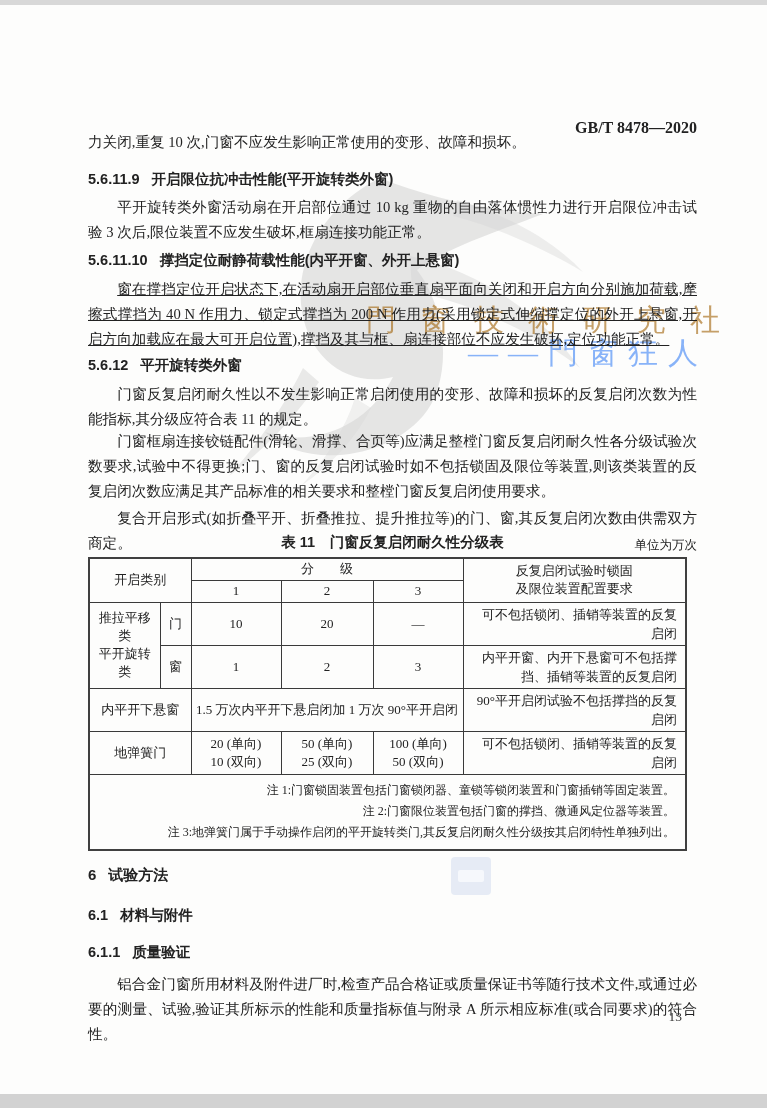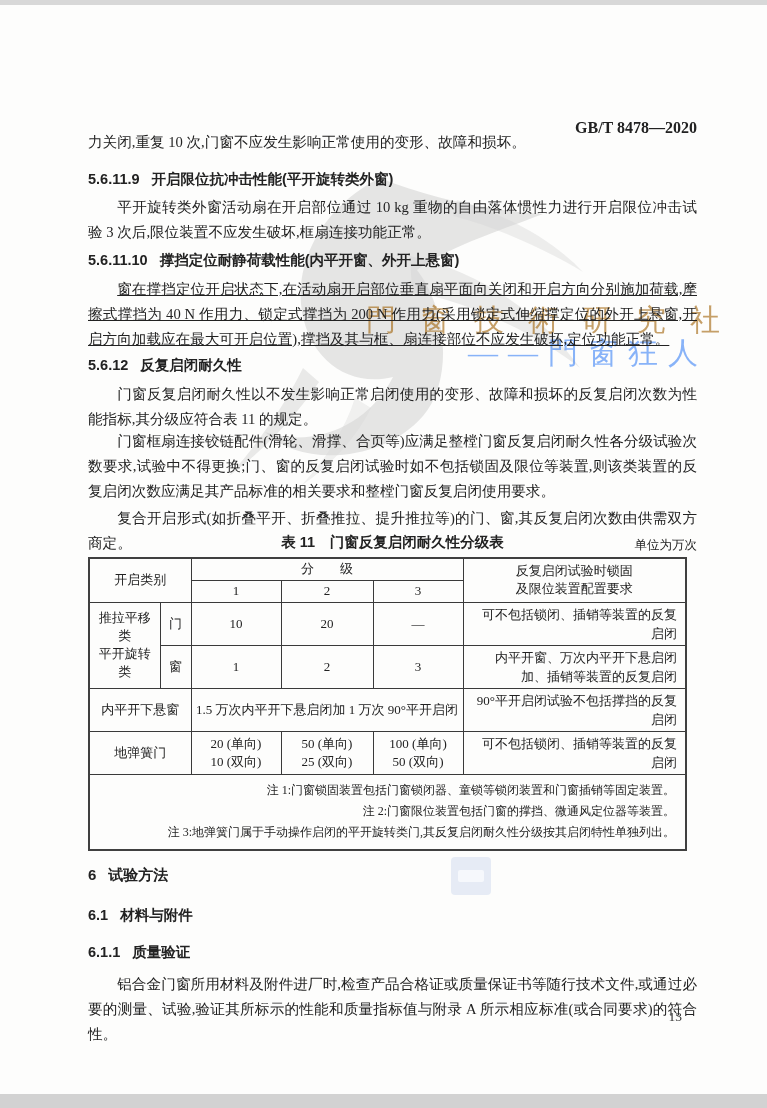--- a/index.html
+++ b/index.html
@@ -72,21 +72,21 @@
     <span class="num">5.6.11.9</span><span>开启限位抗冲击性能(平开旋转类外窗)</span>
   </div>
   <div class="blk para" style="top:195px;">平开旋转类外窗活动扇在开启部位通过 10 kg 重物的自由落体惯性力进行开启限位冲击试验 3 次后,限位装置不应发生破坏,框扇连接功能正常。</div>
 
   <div class="blk hd" style="top:251px;">
     <span class="num">5.6.11.10</span><span>撑挡定位耐静荷载性能(内平开窗、外开上悬窗)</span>
   </div>
   <div class="blk para" style="top:277px;text-decoration:underline;">窗在撑挡定位开启状态下,在活动扇开启部位垂直扇平面向关闭和开启方向分别施加荷载,摩擦式撑挡为 40 N 作用力、锁定式撑挡为 200 N 作用力(采用锁定式伸缩撑定位的外开上悬窗,开启方向加载应在最大可开启位置),撑挡及其与框、扇连接部位不应发生破坏,定位功能正常。</div>
 
   <div class="blk hd" style="top:356px;">
-    <span class="num">5.6.12</span><span>反复启闭耐久性</span>
+    <span class="num">5.6.12</span><span>平开旋转类外窗</span>
   </div>
   <div class="blk para" style="top:382px;">门窗反复启闭耐久性以不发生影响正常启闭使用的变形、故障和损坏的反复启闭次数为性能指标,其分级应符合表 11 的规定。</div>
   <div class="blk para" style="top:429px;">门窗框扇连接铰链配件(滑轮、滑撑、合页等)应满足整樘门窗反复启闭耐久性各分级试验次数要求,试验中不得更换;门、窗的反复启闭试验时如不包括锁固及限位等装置,则该类装置的反复启闭次数应满足其产品标准的相关要求和整樘门窗反复启闭使用要求。</div>
   <div class="blk para" style="top:506px;">复合开启形式(如折叠平开、折叠推拉、提升推拉等)的门、窗,其反复启闭次数由供需双方商定。</div>
 
   <div class="blk caption">表 11　门窗反复启闭耐久性分级表</div>
   <div class="unitnote">单位为万次</div>
 
   <div class="tbl-wrap">
     <table class="t11">
@@ -117,21 +117,21 @@
         <td>10</td>
         <td>20</td>
         <td>—</td>
         <td class="req">可不包括锁闭、插销等装置的反复启闭</td>
       </tr>
       <tr style="height:40px">
         <td>窗</td>
         <td>1</td>
         <td>2</td>
         <td>3</td>
-        <td class="req">内平开窗、万次内平开下悬启闭加、插销等装置的反复启闭</td>
+        <td class="req">内平开窗、内开下悬窗可不包括撑挡、插销等装置的反复启闭</td>
       </tr>
       <tr style="height:41px">
         <td colspan="2">内平开下悬窗</td>
         <td colspan="3">1.5 万次内平开下悬启闭加 1 万次 90°平开启闭</td>
         <td class="req">90°平开启闭试验不包括撑挡的反复启闭</td>
       </tr>
       <tr style="height:43px">
         <td colspan="2">地弹簧门</td>
         <td class="pre">20 (单向)
 10 (双向)</td>

